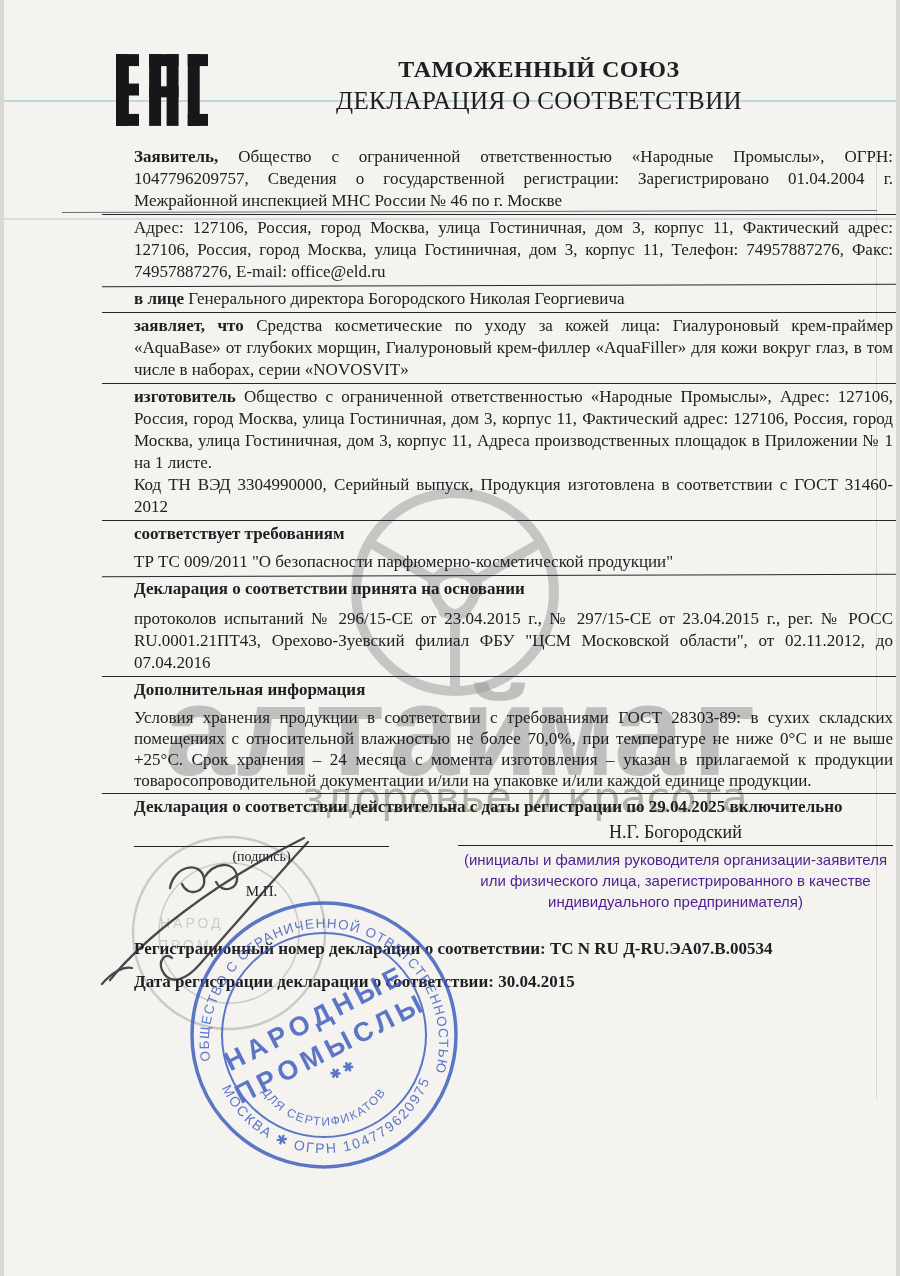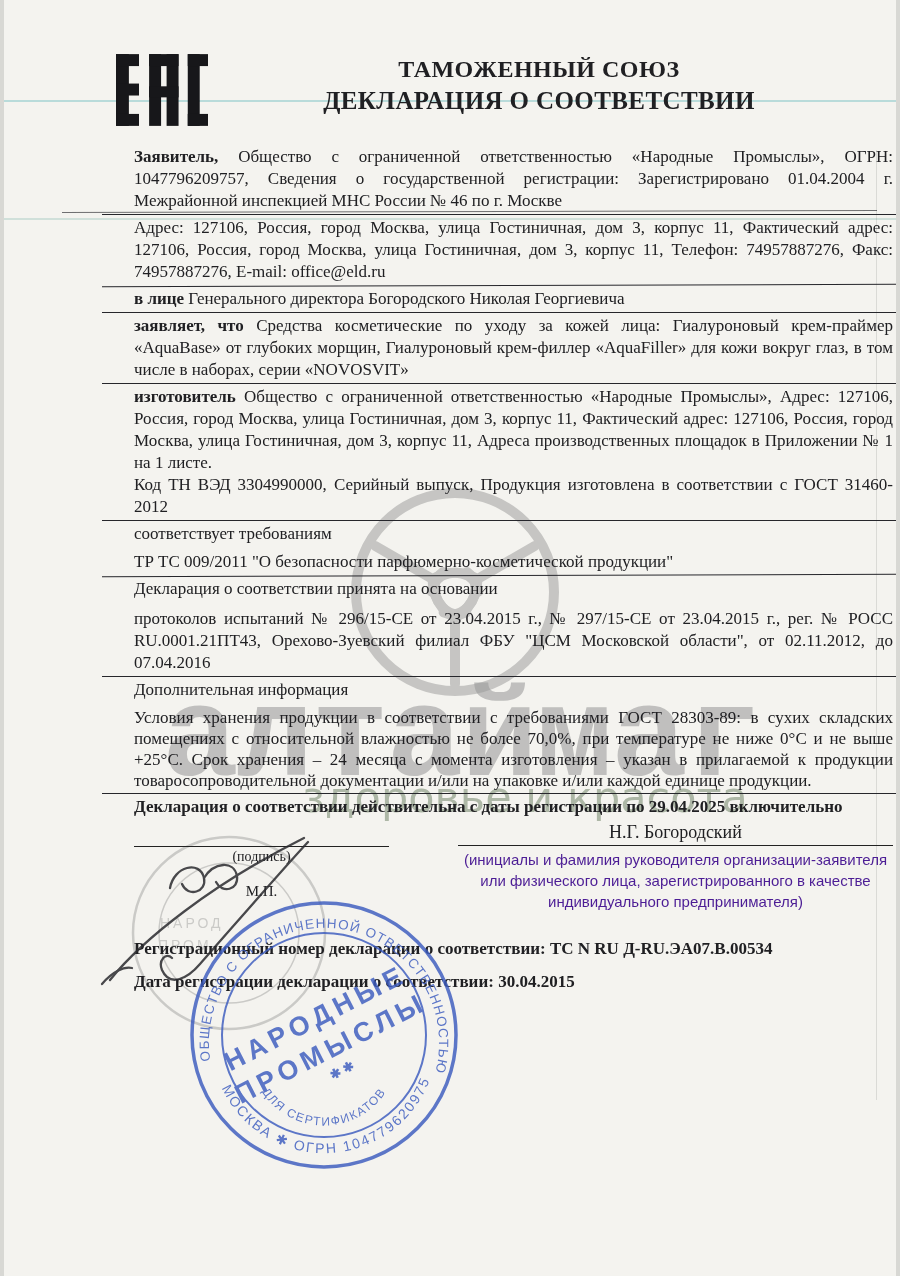--- a/index.html
+++ b/index.html
@@ -10,29 +10,29 @@
   .scanline.cyan1{top:100px;background:rgba(137,198,200,.55);}
   .scanline.cyan2{top:218px;background:rgba(140,190,180,.35);}
   .strike{position:absolute;left:58px;top:211px;width:815px;height:0;
           border-top:1.3px solid rgba(40,40,45,.65);transform:rotate(-.15deg);z-index:2;}
   .vline{position:absolute;left:872px;top:150px;height:950px;width:1px;
          background:rgba(90,90,90,.16);z-index:0;}
   
   .eac{position:absolute;left:112px;top:50px;z-index:2;}
   .title{position:absolute;left:230px;top:56px;width:610px;text-align:center;z-index:2;}
   .title .t1{font-size:24px;font-weight:bold;letter-spacing:.5px;}
-  .title .t2{font-size:25px;font-weight:bold;letter-spacing:.4px;margin-top:4px;}
+  .title .t2{font-size:25px;font-weight:normal;letter-spacing:.4px;margin-top:4px;}
   
   .body{position:absolute;left:0;top:146px;width:900px;box-sizing:border-box;
         padding:0 46px 0 95px;z-index:2;margin-left:35px;}
   p{margin:0;font-size:17px;line-height:22px;text-align:justify;}
   .lead{font-weight:bold;}
   .rule{border-top:1.6px solid #26262b;margin:2px -16px 2px -32px;height:0;}
   .rule.tilt{transform:rotate(-.18deg);}
-  .hdr{font-weight:normal;text-align:left;}
+  .hdr{font-weight:bold;text-align:left;}
   .mt6{margin-top:6px;} .mt8{margin-top:8px;}
   .storage{line-height:21px;}
   .validity{font-weight:bold;margin-top:2px;}
   
   .sigrow{display:flex;margin-top:4px;}
   .sigleft{width:255px;position:relative;}
   .sigline{border-top:1.6px solid #222;margin-top:24px;}
   .cap{font-size:14px;text-align:center;line-height:20px;}
   .mp{margin-top:16px;font-size:15px;text-align:center;}
   .sigright{margin-left:auto;width:435px;}

